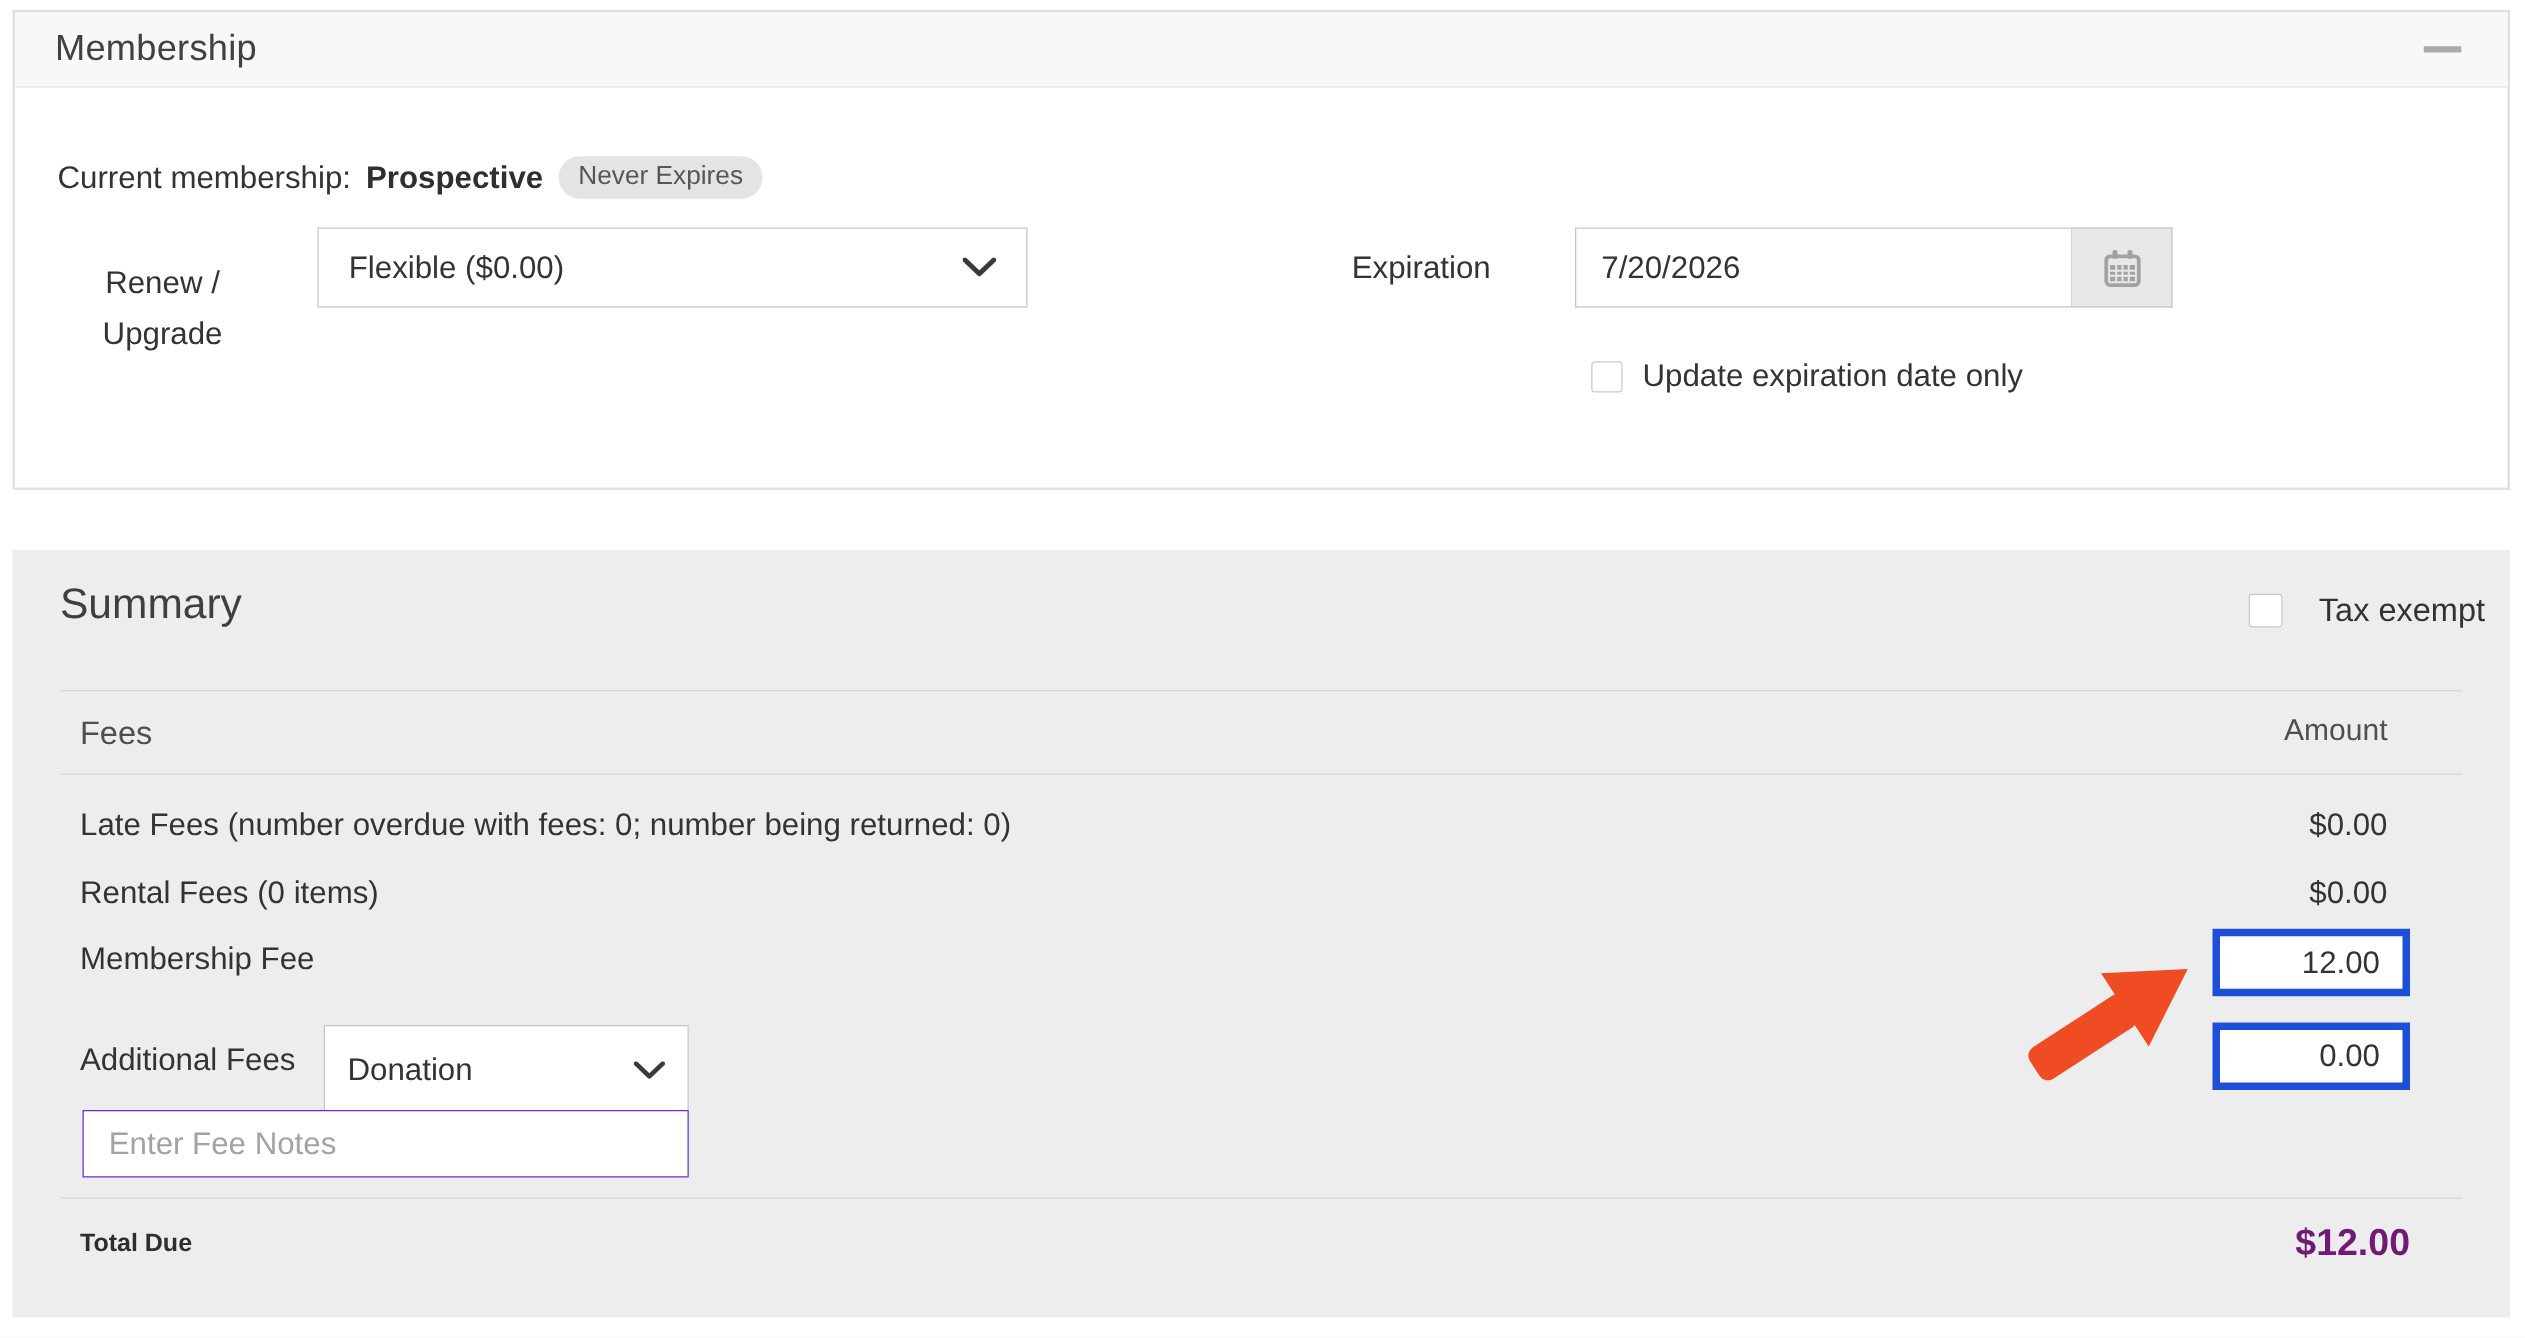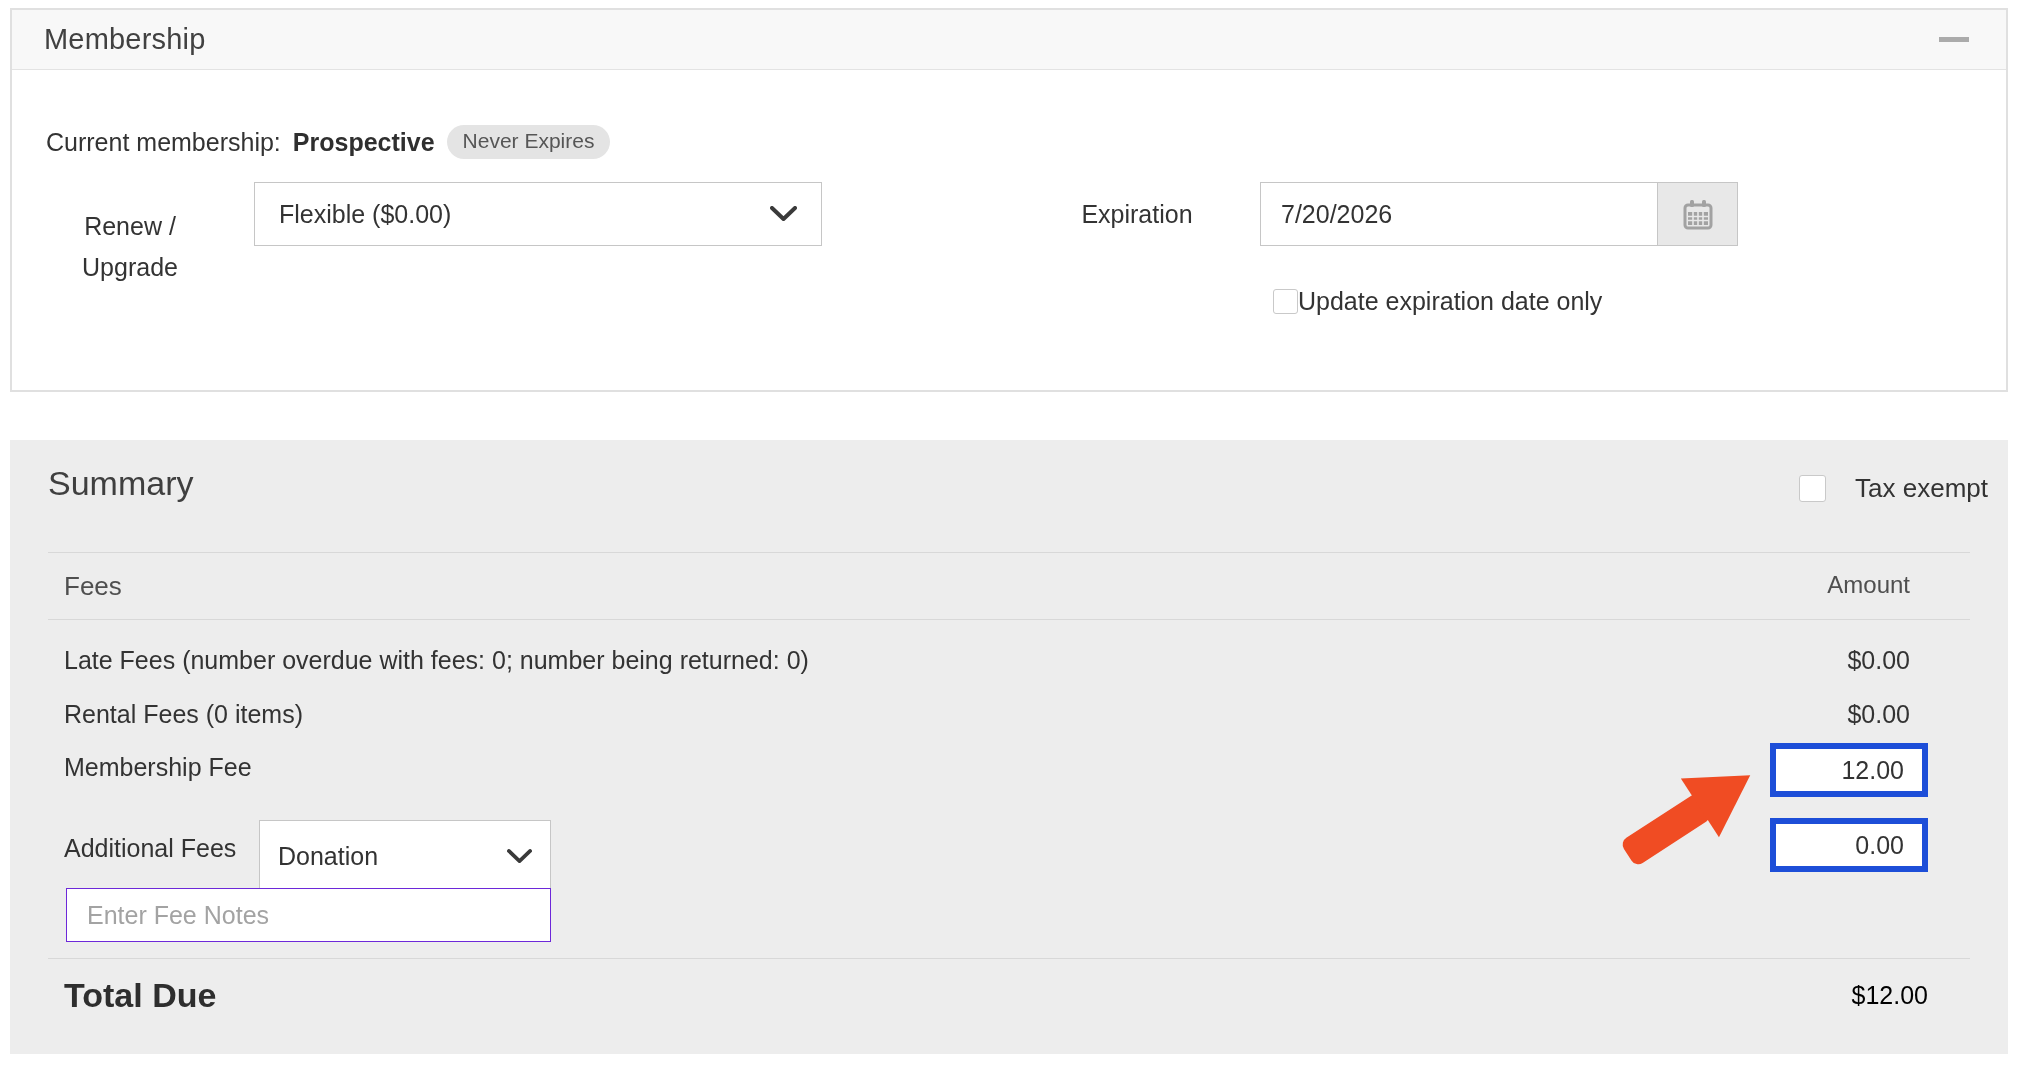--- a/index.html
+++ b/index.html
@@ -49,21 +49,21 @@
   .date-wrap { position:absolute; left:1248px; top:172px; display:flex; }
   .date-input {
     width:398px; height:64px; border:1px solid #c6c6c6; background:#fff;
     font:25px "Liberation Sans","DejaVu Sans",sans-serif; color:#333; padding:0 20px;
     outline:none;
   }
   .cal-btn {
     width:80px; height:64px; background:#e8e8e8; border:1px solid #c6c6c6; border-left:none;
     display:flex; align-items:center; justify-content:center; cursor:pointer;
   }
-  .check-row { position:absolute; display:flex; align-items:center; gap:0; font-size:25px; color:#333; cursor:pointer; }
+  .check-row { position:absolute; display:flex; align-items:center; gap:16px; font-size:25px; color:#333; cursor:pointer; }
   .check-exp { left:1261px; top:277px; }
   input[type="checkbox"] {
     appearance:none; -webkit-appearance:none; width:25px; height:25px;
     border:1px solid #c9c9c9; background:#fff; border-radius:3px; cursor:pointer; margin:0;
   }
   
   .panel-summary {
     position:absolute; left:10px; top:440px; width:1998px; height:614px;
     background:#ededed;
   }
@@ -84,22 +84,22 @@
   }
   .fee-membership { left:1760px; top:303px; }
   .fee-additional { left:1760px; top:378px; }
   .sel-donation { left:249px; top:380px; width:292px; height:72px; padding:0 18px; }
   .notes-input {
     position:absolute; left:56px; top:448px; width:485px; height:54px;
     border:1px solid #6d28d9; background:#fff; padding:0 20px;
     font:25px "Liberation Sans","DejaVu Sans",sans-serif; color:#333; outline:none;
   }
   .notes-input::placeholder { color:#a3a3a3; opacity:1; }
-  .total-label  { position:absolute; left:54px;  top:539px; font-size:34px; font-weight:700; color:#2e2e2e; line-height:32px; }
-  .total-amount { position:absolute; right:80px; top:539px; font-size:25px; font-weight:400; color:#000000; line-height:32px; }
+  .total-label  { position:absolute; left:54px;  top:539px; font-size:20px; font-weight:700; color:#2e2e2e; line-height:32px; }
+  .total-amount { position:absolute; right:80px; top:539px; font-size:30px; font-weight:700; color:#701a75; line-height:32px; }
   .arrow-annotation { position:absolute; left:1604px; top:334px; overflow:visible; pointer-events:none; }
   .chev { flex:0 0 auto; }
 </style>
 </head>
 <body>
 
 <div class="stage">
 
   <section class="panel-membership">
     <header class="panel-header">

